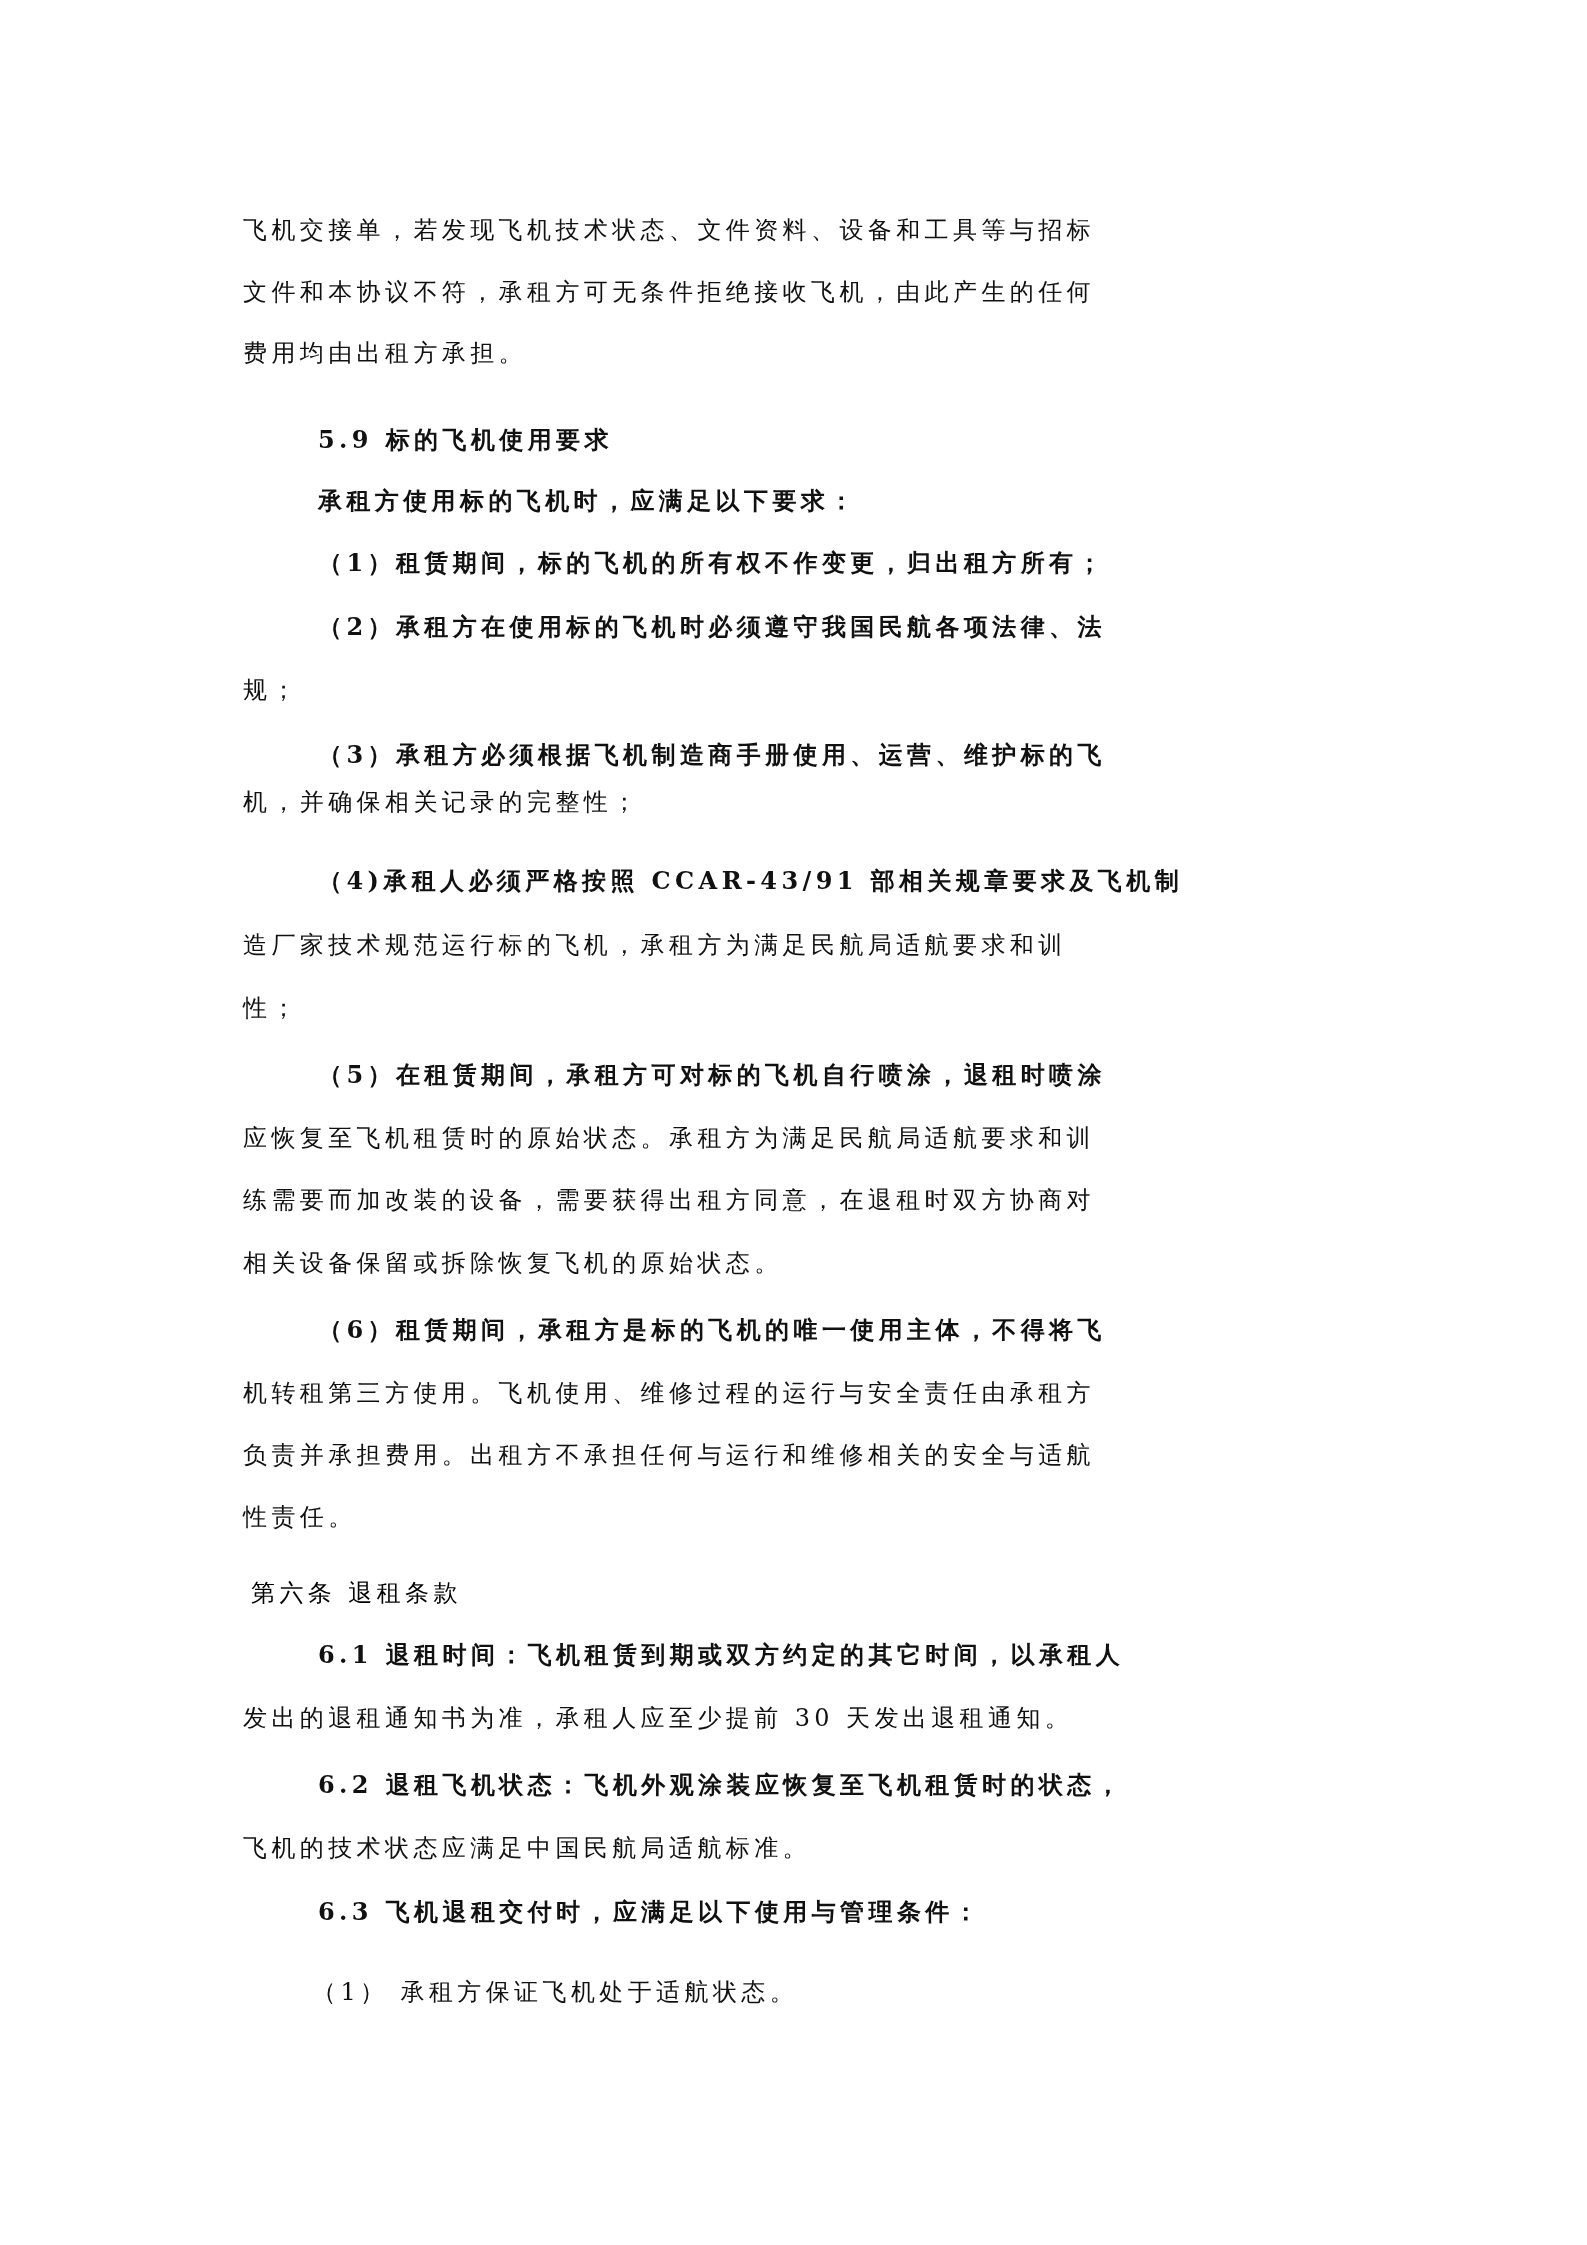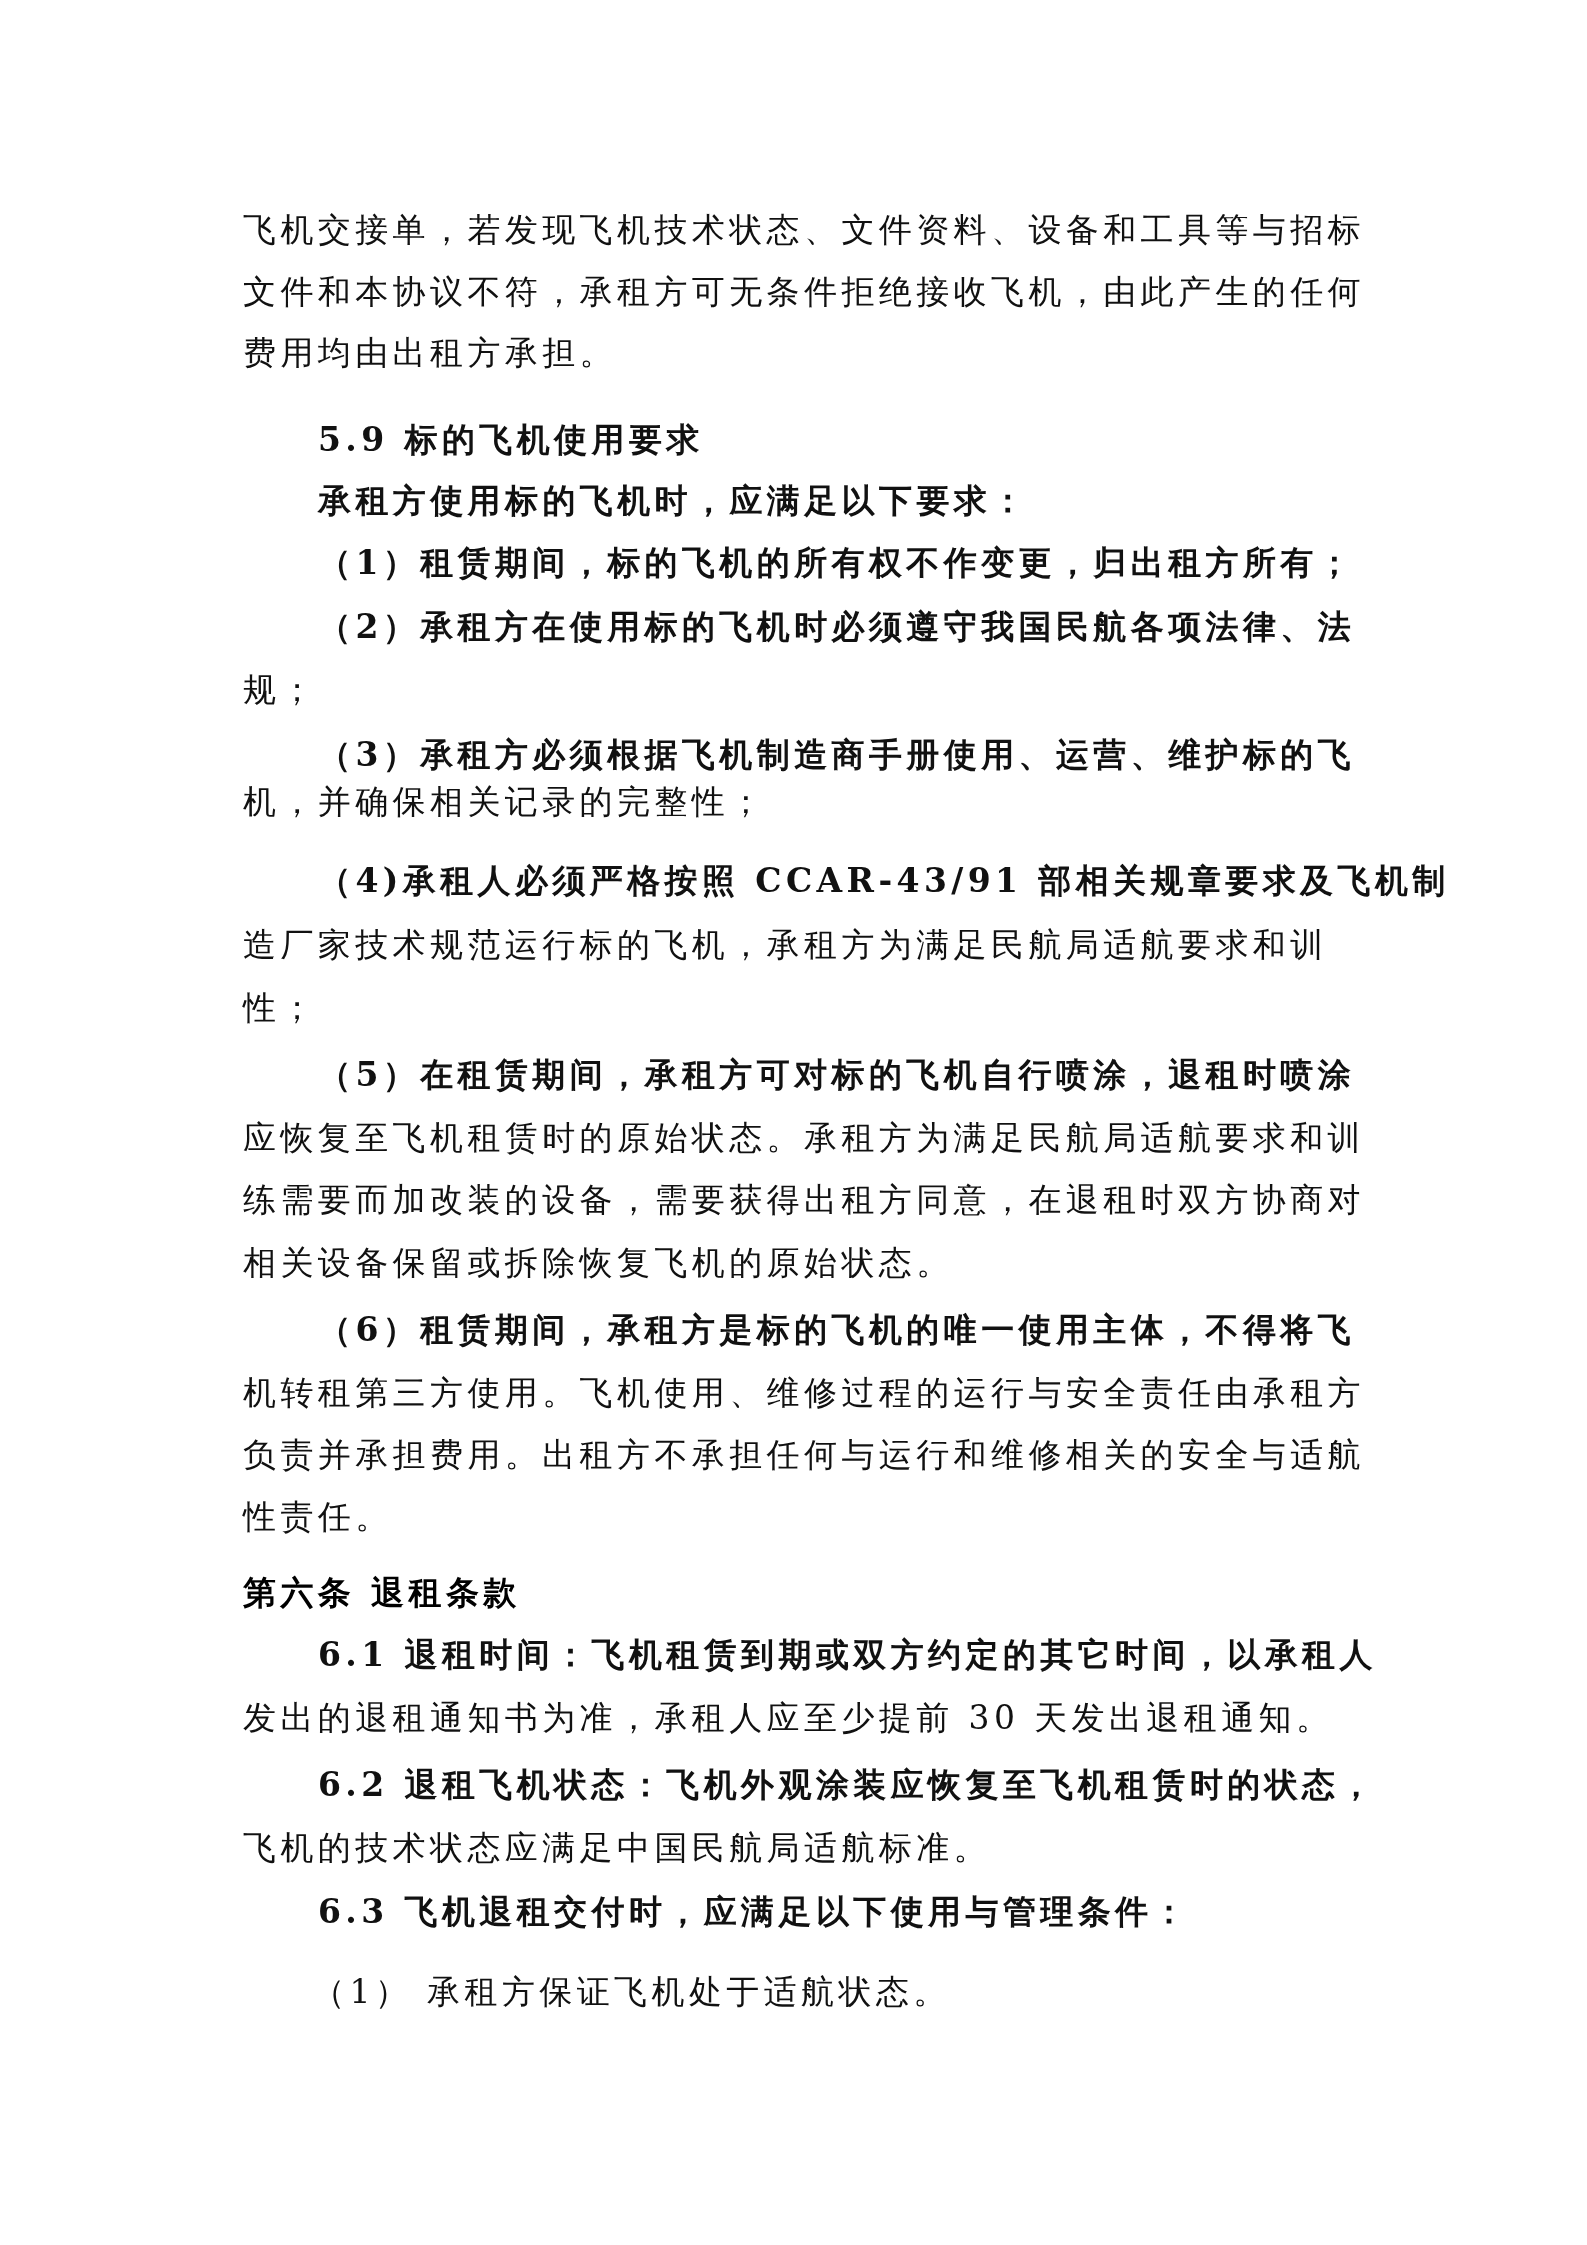--- a/index.html
+++ b/index.html
@@ -18,31 +18,32 @@
   .page {
     position: absolute;
     left: 0; top: 0;
     width: 1587px;
     height: 2245px;
     background: #ffffff;
   }
   .line {
     position: absolute;
     left: 243px;
-    font-size: 33px;
+    font-size: 24px;
     line-height: 40px;
     letter-spacing: 4.4px;
     white-space: nowrap;
     color: #111111;
   }
   .indent { left: 318px; font-weight: bold; }
   .indent-s { left: 312px; margin-top: 17px; }
   .heading {
-    font-weight: bold;
+    font-weight: normal;
     color: #000000;
+    margin-left: 8px;
   }
 </style>
 </head>
 <body>
 
 <div class="page">
   <div class="line" style="top:210px">飞机交接单，若发现飞机技术状态、文件资料、设备和工具等与招标</div>
   <div class="line" style="top:272px">文件和本协议不符，承租方可无条件拒绝接收飞机，由此产生的任何</div>
   <div class="line" style="top:333px">费用均由出租方承担。</div>
 

